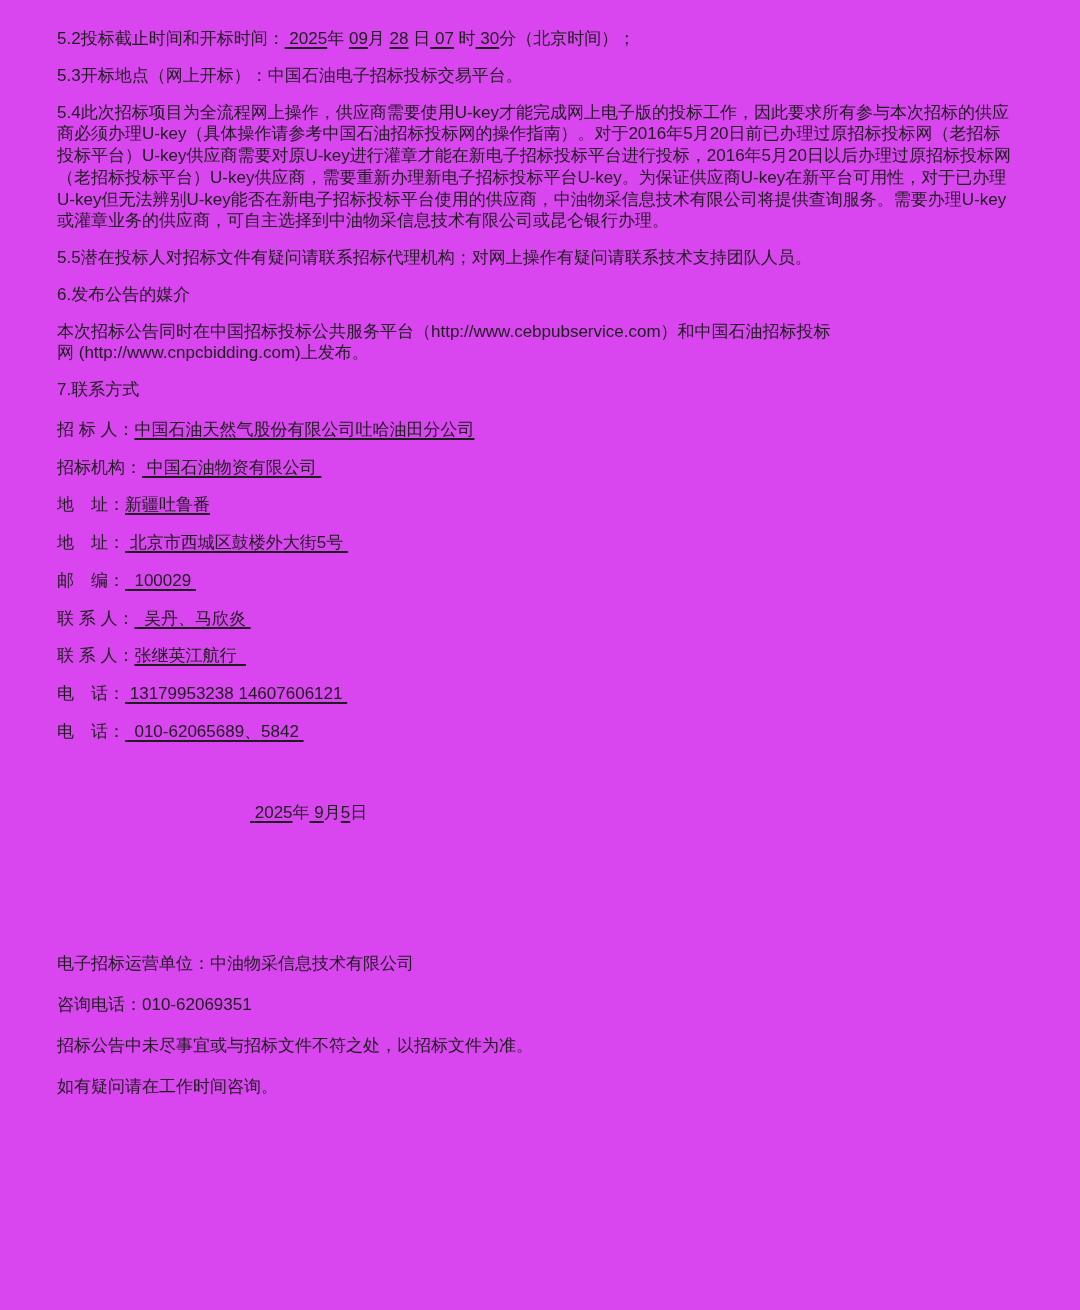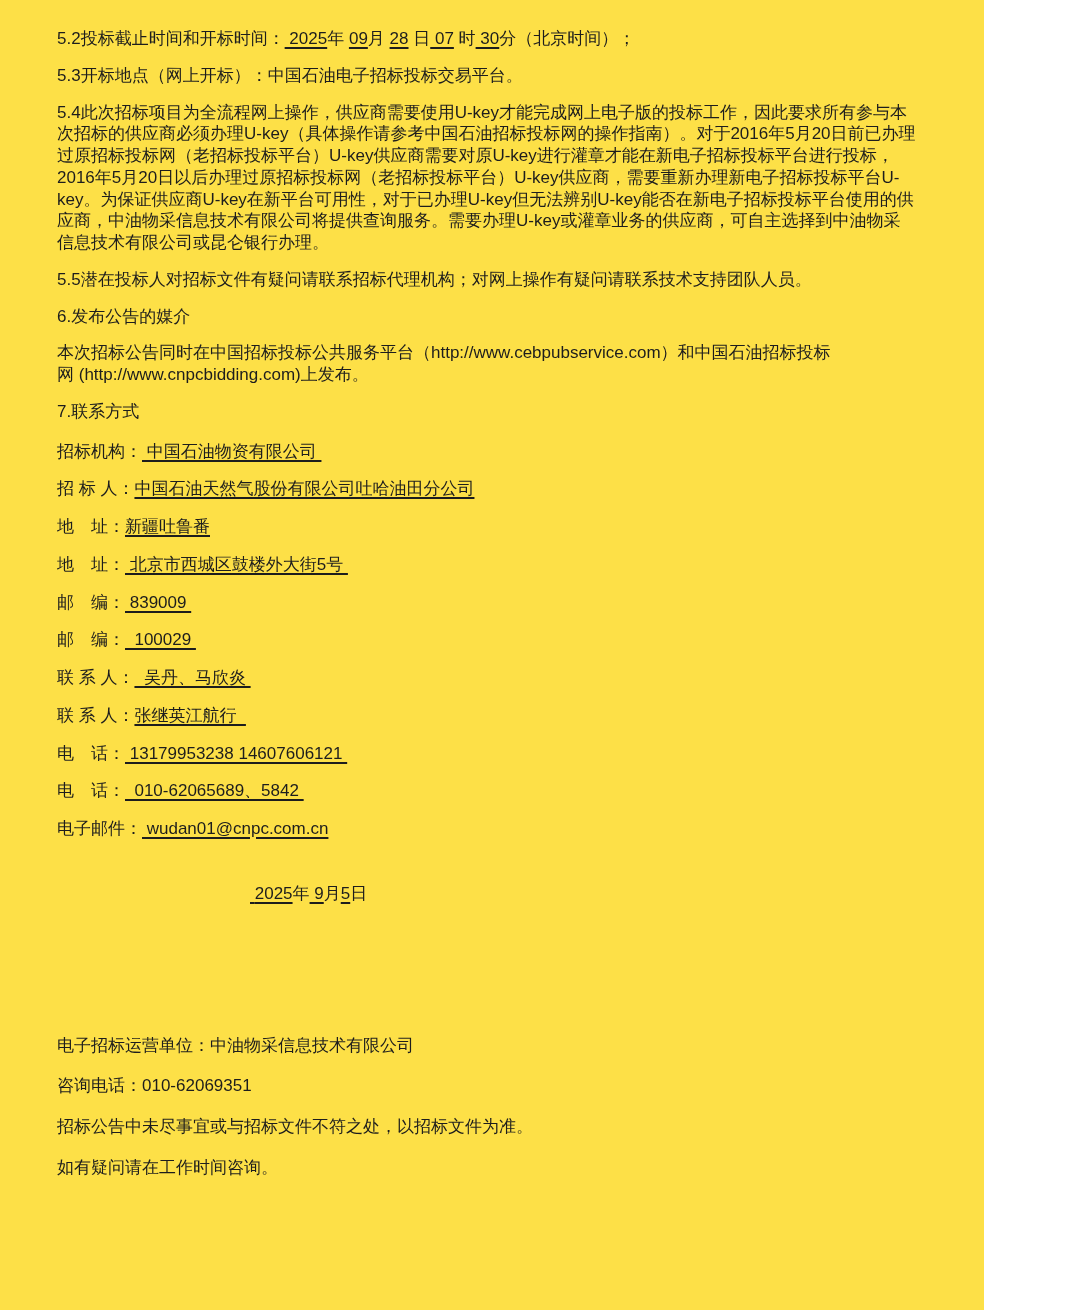--- a/index.html
+++ b/index.html
@@ -2,24 +2,24 @@
 <html><head>
 <meta charset="utf-8">
 <style>
   html,body{margin:0;padding:0;}
   body{
     background:#ffffff;
     font-family:"Liberation Sans","DejaVu Sans",sans-serif;
   }
   .page{
     position:relative;
-    width:984px;
+    width:1080px;
     height:1310px;
     box-sizing:border-box;
-    background:#fde047;
+    background:#d946ef;
     color:#1d1d1d;
     font-size:17px;
     line-height:1.28;
     padding:28px 68px 0 57px;
     overflow:hidden;
   }
   .para{
     margin:0 0 15px 0;
     white-space:pre-wrap;
   }
@@ -29,21 +29,21 @@
   }
   .rows{
     margin-top:18px;
   }
   .u{
     text-decoration:underline;
     text-decoration-thickness:1.5px;
     text-underline-offset:3px;
   }
   .date-line{
-    margin-top:43px;
+    margin-top:59px;
     margin-left:193px;
     white-space:pre-wrap;
   }
   .footer{
     margin-top:130px;
     font-weight:400;
   }
   .footer .row{
     margin:0 0 19px 0;
   }
@@ -62,31 +62,29 @@
   <p class="para">5.5潜在投标人对招标文件有疑问请联系招标代理机构；对网上操作有疑问请联系技术支持团队人员。</p>
 
   <p class="para">6.发布公告的媒介</p>
 
   <p class="para">本次招标公告同时在中国招标投标公共服务平台（http://www.cebpubservice.com）和中国石油招标投标
 网 (http://www.cnpcbidding.com)上发布。</p>
 
   <p class="para">7.联系方式</p>
 
   <div class="rows">
+    <div class="row"><span>招 标 人：</span><span class="u">中国石油天然气股份有限公司吐哈油田分公司</span></div>
     <div class="row"><span>招标机构：</span><span class="u"> 中国石油物资有限公司 </span></div>
-    <div class="row"><span>招 标 人：</span><span class="u">中国石油天然气股份有限公司吐哈油田分公司</span></div>
     <div class="row"><span>地　址：</span><span class="u">新疆吐鲁番</span></div>
     <div class="row"><span>地　址：</span><span class="u"> 北京市西城区鼓楼外大街5号 </span></div>
-    <div class="row"><span>邮　编：</span><span class="u"> 839009 </span></div>
     <div class="row"><span>邮　编：</span><span class="u">  100029 </span></div>
     <div class="row"><span>联 系 人：</span><span class="u">  吴丹、马欣炎 </span></div>
     <div class="row"><span>联 系 人：</span><span class="u">张继英江航行  </span></div>
     <div class="row"><span>电　话：</span><span class="u"> 13179953238 14607606121 </span></div>
     <div class="row"><span>电　话：</span><span class="u">  010-62065689、5842 </span></div>
-    <div class="row"><span>电子邮件：</span><span class="u"> wudan01@cnpc.com.cn</span></div>
   </div>
 
   <div class="date-line"><span class="u"> 2025</span><span>年</span><span class="u"> 9</span><span>月</span><span class="u">5</span><span>日</span></div>
 
   <div class="footer">
     <div class="row">电子招标运营单位：中油物采信息技术有限公司</div>
     <div class="row">咨询电话：010-62069351</div>
     <div class="row">招标公告中未尽事宜或与招标文件不符之处，以招标文件为准。</div>
     <div class="row">如有疑问请在工作时间咨询。</div>
   </div>

